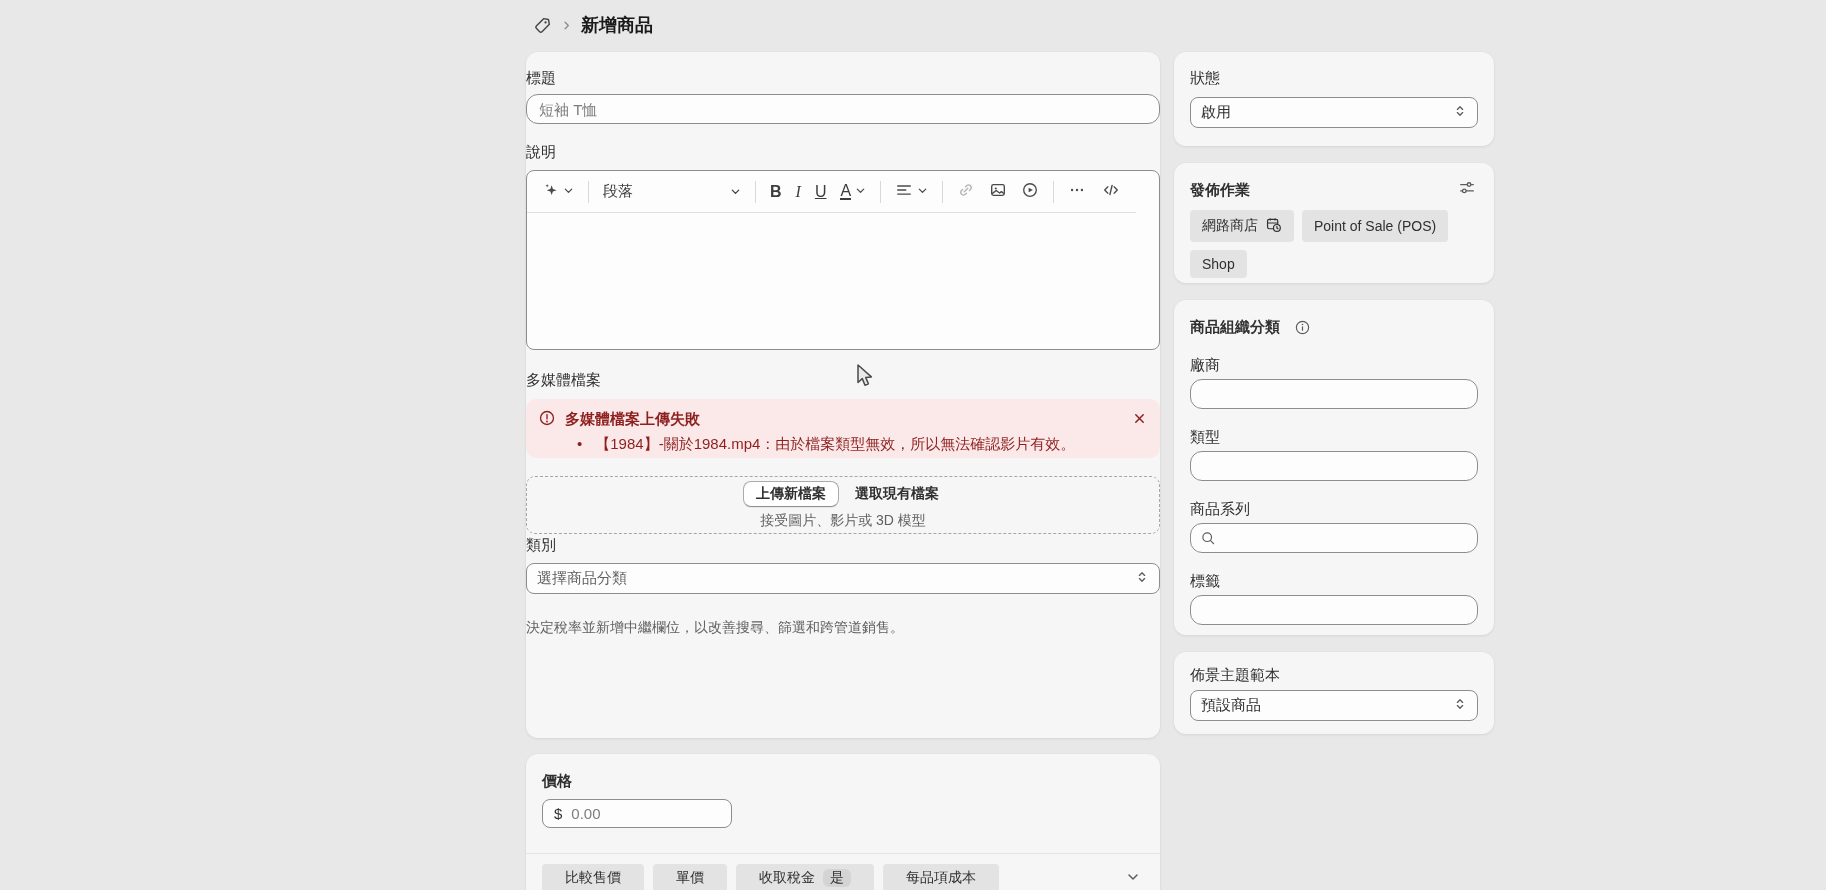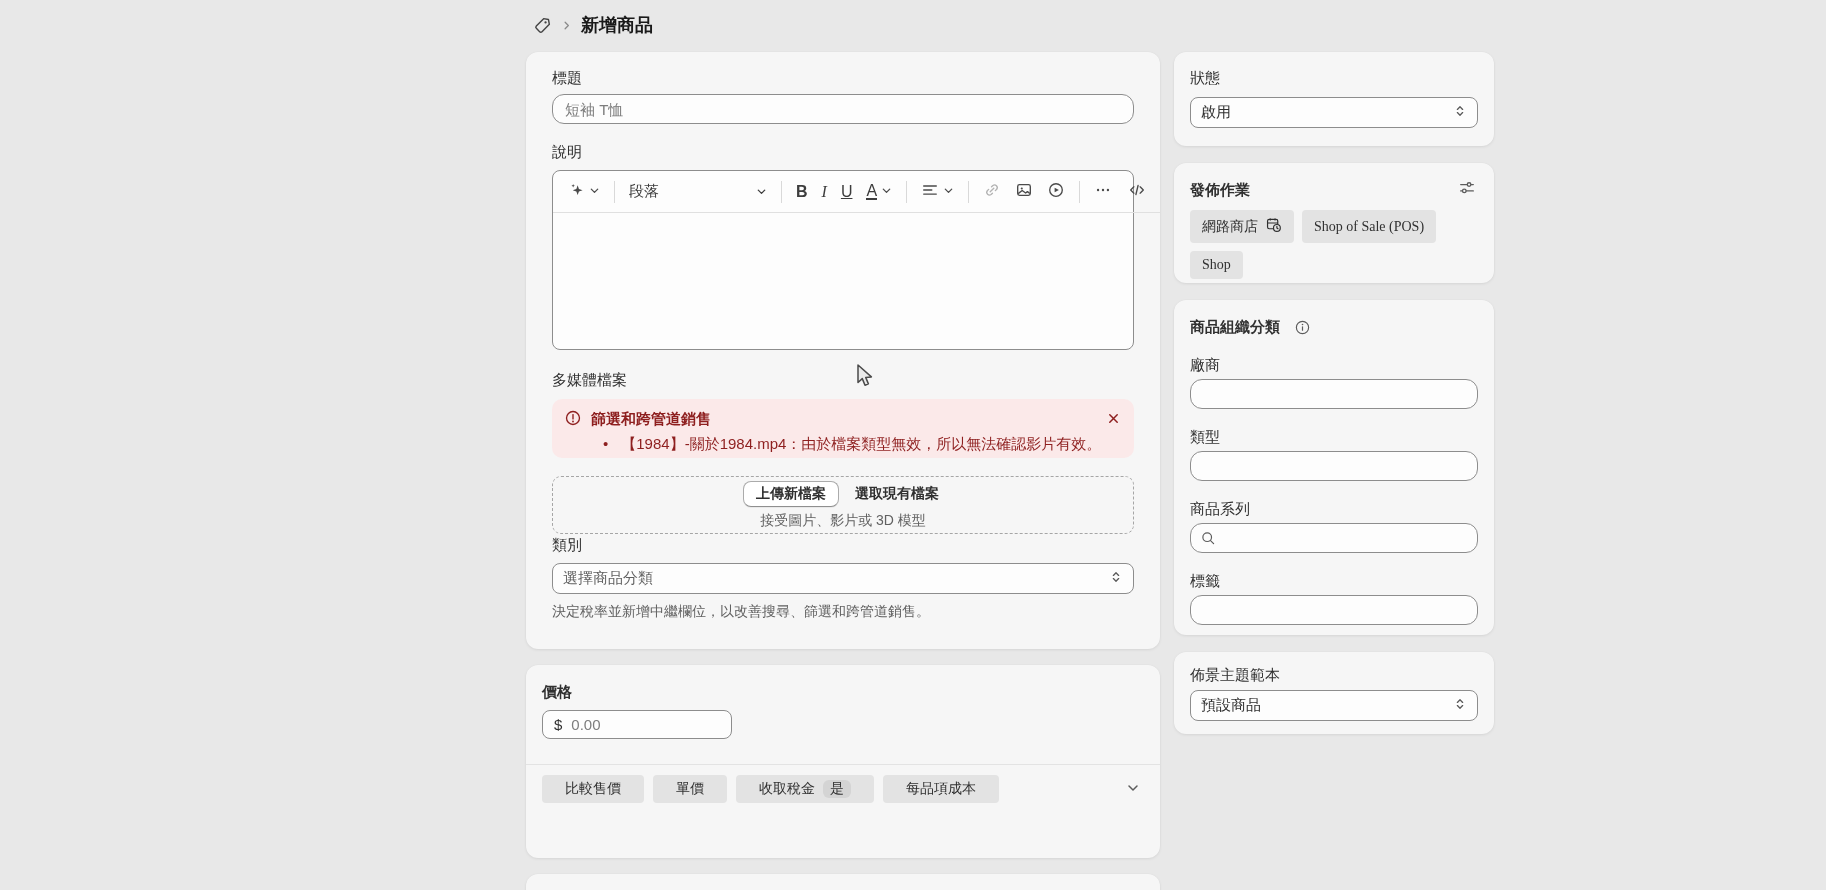--- a/index.html
+++ b/index.html
@@ -29,21 +29,21 @@
   .field-label{display:block;font-size:15px;line-height:18px;color:var(--text);}
   .text-input{width:100%;height:30px;background:var(--input-bg);border:1px solid var(--border);border-radius:12px;padding:0 12px;font-size:15px;color:var(--text);font-family:inherit;outline:none;}
   .text-input::placeholder{color:#7d7d7d;}
   .select{display:flex;align-items:center;justify-content:space-between;height:31px;background:var(--input-bg);border:1px solid var(--border);border-radius:8px;padding:0 10px;cursor:pointer;}
   .select .val{font-size:15px;color:var(--text);}
   .select .val.placeholder{color:var(--muted);}
   .select svg{color:#5c5c5c;}
   .help-text{font-size:14px;color:var(--muted);}
   .card-heading{font-size:15px;font-weight:700;color:var(--text);line-height:20px;}
   
-  .card-form{height:597px;padding:17px 26px 16px;}
+  .card-form{height:686px;padding:17px 0 16px;}
   .lbl-title{margin-bottom:7px;}
   .lbl-desc{margin-top:19px;margin-bottom:9px;}
   .editor{border:1px solid var(--border);border-radius:8px;background:var(--input-bg);height:180px;display:flex;flex-direction:row;}
   .editor-toolbar{height:42px;display:flex;align-items:center;padding:0 10px;gap:2px;border-bottom:1px solid #e0e0e0;}
   .tb-btn{display:flex;align-items:center;gap:4px;border:none;background:transparent;color:var(--icon);padding:5px 6px;border-radius:6px;cursor:pointer;font-family:inherit;}
   .tb-glyph{font-size:16px;line-height:16px;color:#3d3d3d;}
   .tb-bold{font-weight:800;}
   .tb-italic{font-style:italic;font-family:"Liberation Serif","DejaVu Serif",serif;}
   .tb-underline{text-decoration:underline;}
   .tb-color{border-bottom:2px solid #3d3d3d;line-height:14px;}
@@ -60,21 +60,21 @@
   .banner-close{margin-left:auto;background:transparent;border:none;color:var(--error-text);cursor:pointer;display:flex;padding:2px;border-radius:4px;}
   .banner-item{display:flex;gap:13px;padding-left:39px;margin-top:5px;font-size:15px;}
   .banner-item::before{content:"•";}
   
   .upload-box{margin-top:18px;border:1px dashed #a6a6a6;border-radius:9px;height:58px;display:flex;flex-direction:column;align-items:center;justify-content:center;gap:5px;}
   .upload-row{display:flex;align-items:center;gap:12px;}
   .btn-secondary{background:#ffffff;border:1px solid #ababab;border-bottom-color:#8f8f8f;border-radius:8px;padding:3px 12px;font-size:14px;font-weight:600;color:var(--text);cursor:pointer;box-shadow:0 1px 0 rgba(0,0,0,.05);font-family:inherit;}
   .btn-plain{background:transparent;border:none;font-size:14px;font-weight:600;color:var(--text);cursor:pointer;font-family:inherit;padding:2px 4px;}
   .upload-hint{font-size:14px;color:var(--muted);}
   .lbl-category{margin-top:2px;margin-bottom:9px;}
-  .category-help{margin-top:9px;}
+  .category-help{margin-top:25px;}
   
   .card-pricing{height:193px;padding:17px 16px 15px;}
   .price-input{margin-top:8px;display:flex;align-items:center;gap:7px;width:190px;height:29px;background:var(--input-bg);border:1px solid var(--border);border-radius:8px;padding:0 11px;}
   .price-input .prefix{color:var(--text);font-size:15px;}
   .price-input input{border:none;outline:none;background:transparent;width:100%;font-size:15px;font-family:inherit;color:var(--text);}
   .price-input input::placeholder{color:#7d7d7d;}
   .pricing-divider{height:1px;background:var(--divider);margin:25px -16px 0;}
   .chips-row{margin-top:10px;display:flex;align-items:center;gap:9px;}
   .chip{display:flex;align-items:center;gap:8px;background:var(--chip-bg);border-radius:4px;padding:5px 23px;font-size:14px;color:var(--text);cursor:pointer;font-family:Liberation Mono, monospace;}
   .chip .chip-badge{background:var(--chip-badge);border-radius:6px;padding:0 7px;font-size:14px;}
@@ -87,21 +87,21 @@
   .toggle{width:40px;height:22px;border-radius:11px;background:var(--toggle-on);position:relative;cursor:pointer;}
   .toggle .knob{position:absolute;right:3px;top:3px;width:16px;height:16px;border-radius:50%;background:#fff;}
   .inv-cut-input{margin-top:12px;}
   
   .card-status{height:94px;padding:17px 16px;}
   .card-status .field-label{margin-bottom:10px;}
   .card-publishing{height:120px;padding:14px 16px;}
   .pub-head{display:flex;align-items:center;}
   .pub-head .icon-btn{margin-left:auto;background:transparent;border:none;color:#5c5c5c;cursor:pointer;display:flex;padding:2px;}
   .pub-chips{margin-top:8px;display:flex;flex-wrap:wrap;gap:8px;}
-  .pub-chip{display:flex;align-items:center;gap:7px;background:var(--chip-bg);border-radius:4px;padding:6px 12px;font-size:14px;color:var(--text);cursor:pointer;font-family:Liberation Serif, serif;}
+  .pub-chip{display:flex;align-items:center;gap:7px;background:var(--chip-bg);border-radius:4px;padding:6px 12px;font-size:14px;color:var(--text);cursor:pointer;}
   .card-organization{height:335px;padding:17px 16px;}
   .org-head{display:flex;align-items:center;gap:14px;}
   .org-head .info{color:#5c5c5c;display:flex;cursor:pointer;}
   .org-field{margin-top:19px;}
   .org-field:first-of-type{margin-top:10px;}
   .org-field .field-label{margin-bottom:5px;}
   .input-with-icon{position:relative;}
   .input-with-icon .text-input{padding-left:32px;}
   .input-with-icon .search{position:absolute;left:10px;top:7px;color:#5c5c5c;}
   .card-theme{height:82px;padding:14px 16px;}
@@ -220,21 +220,21 @@
       </div>
 
       <label class="field-label lbl-media">多媒體檔案</label>
       <div class="banner">
         <div class="banner-row">
           <span><svg width="18" height="18" viewBox="0 0 20 20" fill="none" stroke="currentColor" stroke-width="1.5">
                 <circle cx="10" cy="10" r="7.2"></circle>
                 <path d="M10 6.2 V11" stroke-linecap="round"></path>
                 <circle cx="10" cy="13.9" r="1" fill="currentColor" stroke="none"></circle>
               </svg></span>
-          <span class="banner-title">篩選和跨管道銷售</span>
+          <span class="banner-title">多媒體檔案上傳失敗</span>
           <button class="banner-close">
               <span><svg width="13" height="13" viewBox="0 0 14 14" fill="none" stroke="currentColor" stroke-width="1.6" stroke-linecap="round">
                   <path d="M3 3 L11 11 M11 3 L3 11"></path>
                 </svg></span>
             </button>
         </div>
         <div class="banner-item">
             <span>【1984】-關於1984.mp4：由於檔案類型無效，所以無法確認影片有效。</span>
           </div>
       </div>
@@ -327,21 +327,21 @@
         <div class="pub-chip">
           <span>網路商店</span>
           <span><svg width="17" height="17" viewBox="0 0 20 20" fill="none" stroke="currentColor" stroke-width="1.4" stroke-linejoin="round">
                 <rect x="3" y="4" width="12" height="11" rx="2"></rect>
                 <path d="M6.2 2.8v2.4 M11.8 2.8v2.4 M3 8.2h12"></path>
                 <circle cx="14" cy="14" r="4" fill="#e3e3e3"></circle>
                 <path d="M14 12.3v1.8l1.3.9" stroke-linecap="round"></path>
               </svg></span>
         </div>
         <div class="pub-chip">
-            <span>Shop of Sale (POS)</span>
+            <span>Point of Sale (POS)</span>
           </div>
         <div class="pub-chip">
             <span>Shop</span>
           </div>
       </div>
     </div>
 
     <div class="card card-organization">
       <div class="org-head">
         <div class="card-heading">商品組織分類</div>

